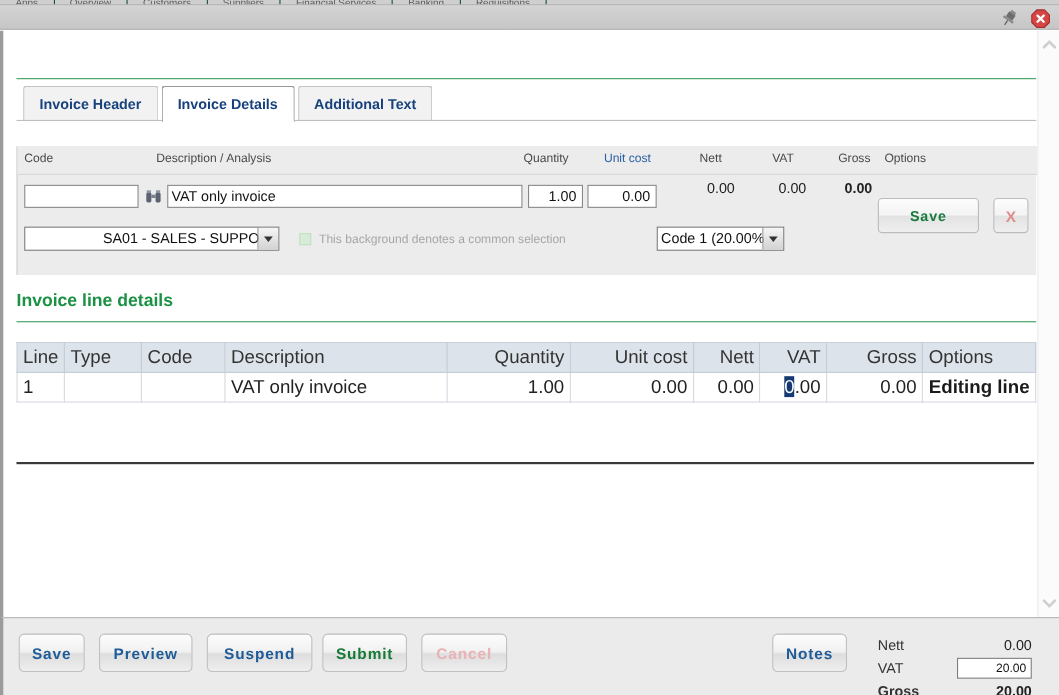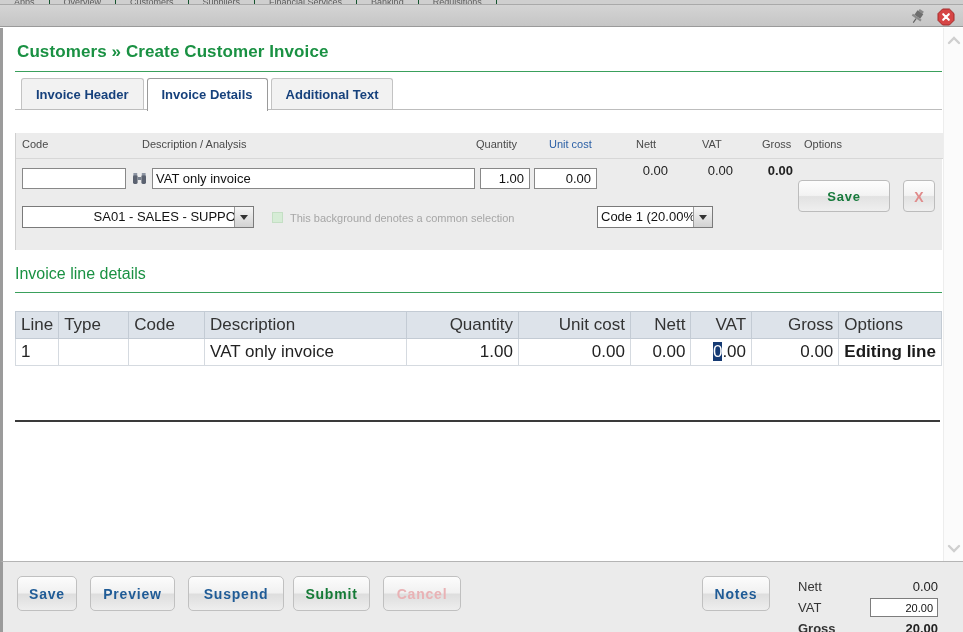--- a/index.html
+++ b/index.html
@@ -232,21 +232,21 @@
   .hint {
     position: absolute;
     font-size: 11px;
     color: #a6a6a6;
     white-space: nowrap;
   }
 
   
   .sec-title {
     position: absolute; left: 12px; top: 237px;
-    font-size: 16px; font-weight: normal;
+    font-size: 16px; font-weight: bold;
     color: #1a9143;
   }
   .sec-rule {
     position: absolute; left: 12px; top: 264px;
     width: 927px; height: 1px;
     background: #3aa05c;
   }
 
   
   .grid {
@@ -382,25 +382,20 @@
     <span class="close-btn">
       <svg width="18" height="18" viewBox="0 0 18 18">
         <polygon points="5.6,1 12.4,1 17,5.6 17,12.4 12.4,17 5.6,17 1,12.4 1,5.6" fill="#d64545" stroke="#a32c2c" stroke-width="1"></polygon>
         <path d="M6.2 6.2 L11.8 11.8 M11.8 6.2 L6.2 11.8" stroke="#ffffff" stroke-width="2.1" stroke-linecap="round"></path>
       </svg>
     </span>
   </div>
 
   <div class="content">
 
-    <div class="page-title">
-      <span>Customers</span>
-      <span class="sep">»</span>
-      <span>Create Customer Invoice</span>
-    </div>
     <div class="title-rule"></div>
 
     <div class="tab-underline"></div>
     <div class="tabs">
       <div class="tab">
         <span>Invoice Header</span>
       </div>
       <div class="tab active">
         <span>Invoice Details</span>
       </div>

